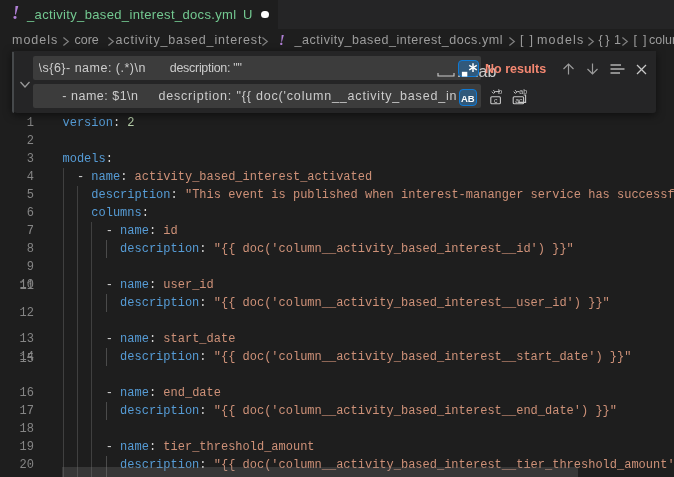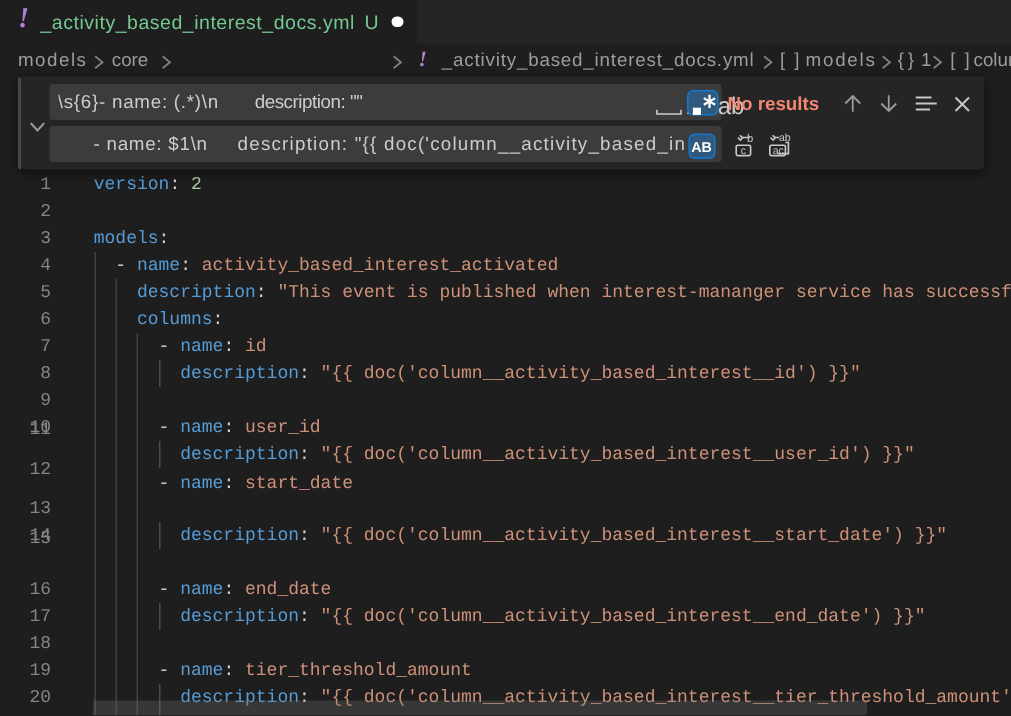--- a/index.html
+++ b/index.html
@@ -55,20 +55,21 @@
 
 <div id="crumbs">
   <span style="left:12px; letter-spacing:1px;">models</span>
   <svg class="chev" style="left:62px" width="8" height="11" viewBox="0 0 8 11">
       <polyline points="1.4,1.5 6.3,5.5 1.4,9.5" fill="none" stroke="#7f7f7f" stroke-width="1.25"></polyline>
     </svg>
   <span style="left:74.5px">core</span>
   <svg class="chev" style="left:106.5px" width="8" height="11" viewBox="0 0 8 11">
       <polyline points="1.4,1.5 6.3,5.5 1.4,9.5" fill="none" stroke="#7f7f7f" stroke-width="1.25"></polyline>
     </svg>
+  <span style="left:115.5px; letter-spacing:0.85px;">activity_based_interest</span>
   <svg class="chev" style="left:260.5px" width="8" height="11" viewBox="0 0 8 11">
       <polyline points="1.4,1.5 6.3,5.5 1.4,9.5" fill="none" stroke="#7f7f7f" stroke-width="1.25"></polyline>
     </svg>
   <span class="excl" style="left:279px">!</span>
   <span style="left:294.5px; letter-spacing:0.55px;">_activity_based_interest_docs.yml</span>
   <svg class="chev" style="left:507.5px" width="8" height="11" viewBox="0 0 8 11">
       <polyline points="1.4,1.5 6.3,5.5 1.4,9.5" fill="none" stroke="#7f7f7f" stroke-width="1.25"></polyline>
     </svg>
   <span class="sym" style="left:520px">[ &nbsp;]</span>
   <span style="left:537px; letter-spacing:1.2px;">models</span>
@@ -116,21 +117,21 @@
 
 <div class="cl" style="top:114px"><span class="k">version</span>: <span class="n">2</span></div>
 <div class="cl" style="top:150px"><span class="k">models</span>:</div>
 <div class="cl" style="top:168px">  - <span class="k">name</span>: <span class="s">activity_based_interest_activated</span></div>
 <div class="cl" style="top:186px">    <span class="k">description</span>: <span class="s">"This event is published when interest-mananger service has successf</span></div>
 <div class="cl" style="top:204px">    <span class="k">columns</span>:</div>
 <div class="cl" style="top:222px">      - <span class="k">name</span>: <span class="s">id</span></div>
 <div class="cl" style="top:240px">        <span class="k">description</span>: <span class="s">"{{ doc('column__activity_based_interest__id') }}"</span></div>
 <div class="cl" style="top:276px">      - <span class="k">name</span>: <span class="s">user_id</span></div>
 <div class="cl" style="top:294px">        <span class="k">description</span>: <span class="s">"{{ doc('column__activity_based_interest__user_id') }}"</span></div>
-<div class="cl" style="top:313px">      - <span class="k">name</span>: <span class="s">start_date</span></div>
+<div class="cl" style="top:330px">      - <span class="k">name</span>: <span class="s">start_date</span></div>
 <div class="cl" style="top:348px">        <span class="k">description</span>: <span class="s">"{{ doc('column__activity_based_interest__start_date') }}"</span></div>
 <div class="cl" style="top:384px">      - <span class="k">name</span>: <span class="s">end_date</span></div>
 <div class="cl" style="top:402px">        <span class="k">description</span>: <span class="s">"{{ doc('column__activity_based_interest__end_date') }}"</span></div>
 <div class="cl" style="top:438px">      - <span class="k">name</span>: <span class="s">tier_threshold_amount</span></div>
 <div class="cl" style="top:456px">        <span class="k">description</span>: <span class="s">"{{ doc('column__activity_based_interest__tier_threshold_amount'</span></div>
 
 <div id="hscroll"></div>
 
 <div id="fw">
   <div class="abs" style="left:0;top:1px;width:2px;height:60.5px;background:#46494b;border-bottom-left-radius:5px;"></div>

